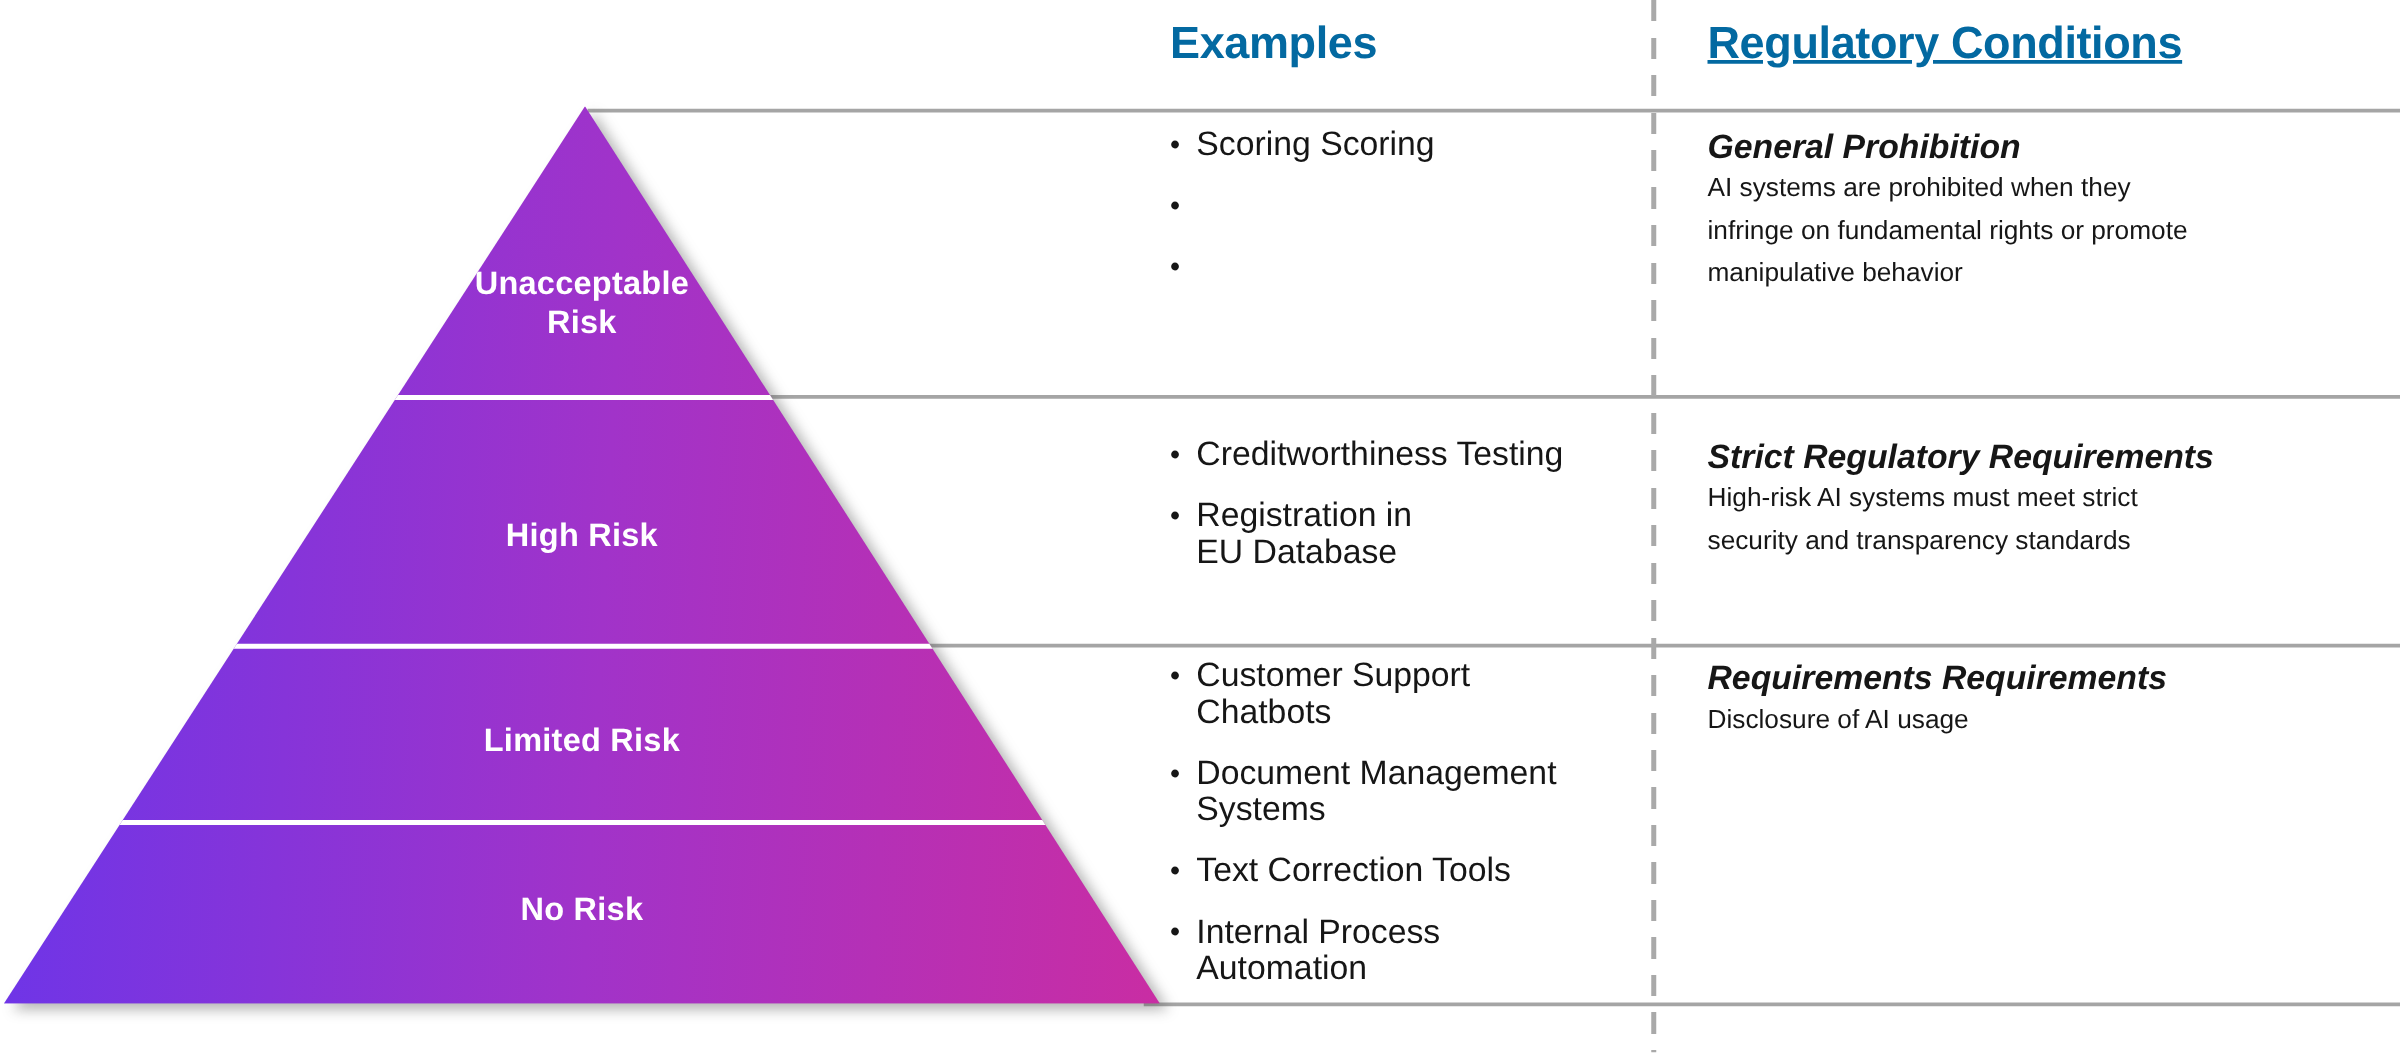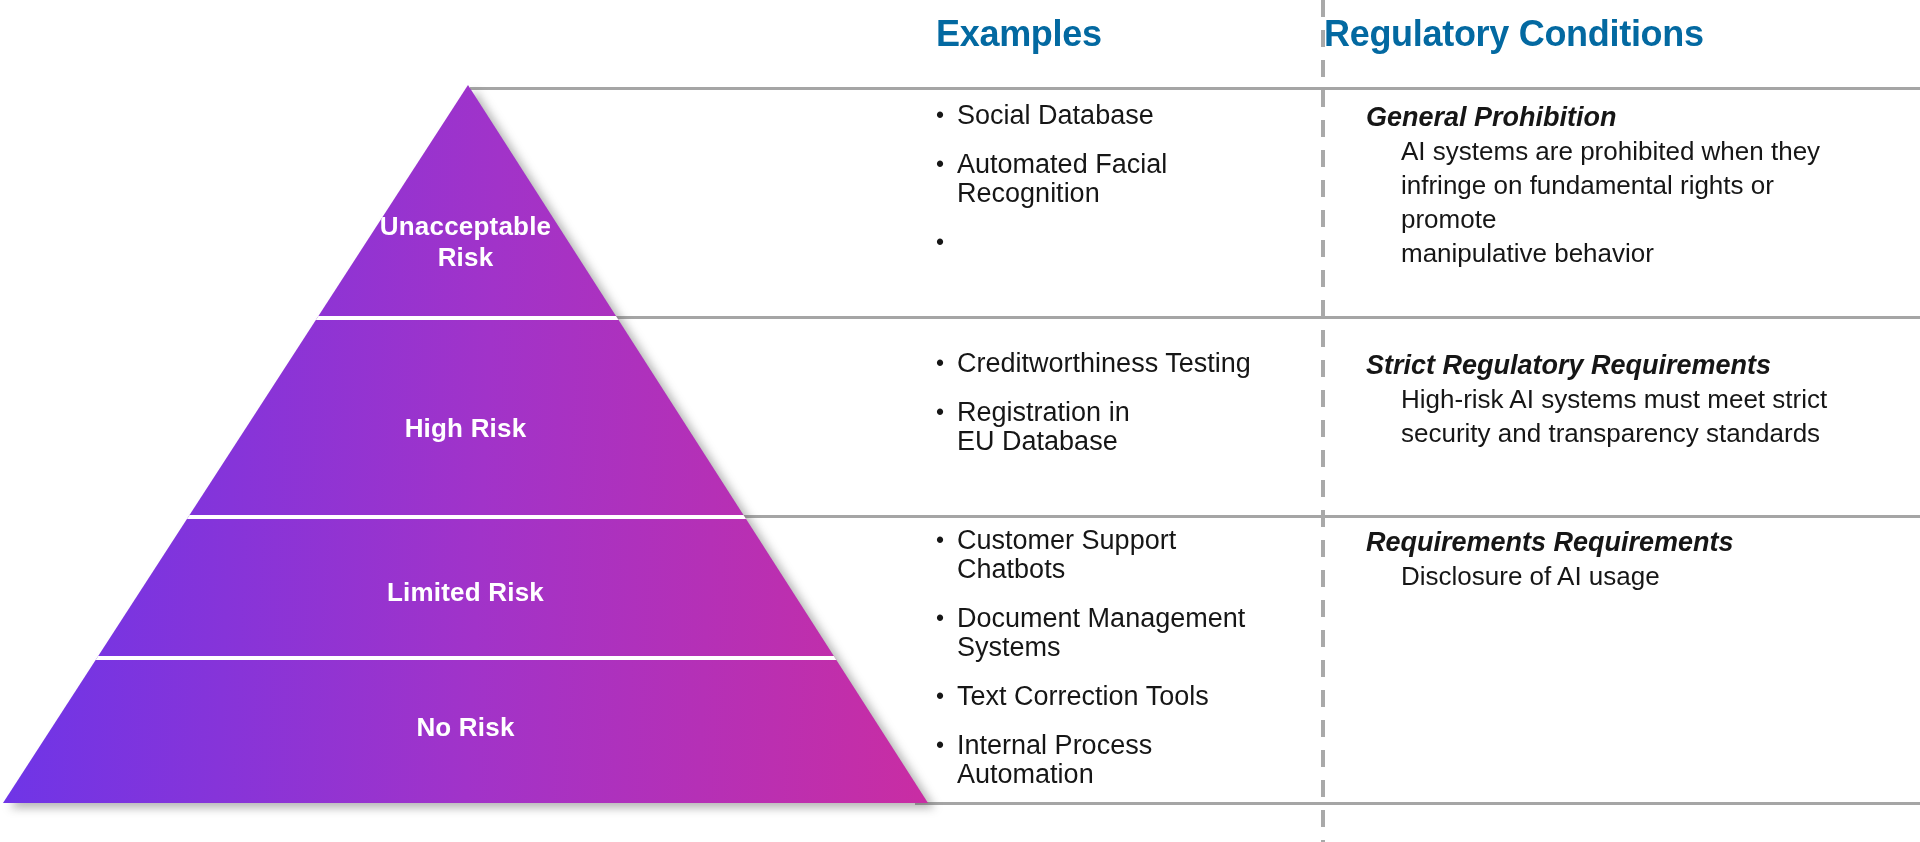--- a/index.html
+++ b/index.html
@@ -86,21 +86,21 @@
     position: absolute;
     top: 13px;
     font-size: 36px;
     font-weight: bold;
     color: #0369a1;
     letter-spacing: -0.3px;
     z-index: 3;
     white-space: nowrap;
   }
   .hdr-examples   { left: 936px; }
-  .hdr-regulatory { left: 1324px; }
+  .hdr-regulatory { left: 1366px; text-decoration: underline; }
 
   
   .ex-block {
     position: absolute;
     left: 936px;
     width: 385px;
     z-index: 3;
   }
   .ex-0 { top: 101px; }
   .ex-1 { top: 349px; }
@@ -132,24 +132,23 @@
   .reg-0 { top: 100px; }
   .reg-1 { top: 348px; }
   .reg-2 { top: 525px; }
   .reg-title {
     font-size: 27px;
     font-weight: bold;
     line-height: 34px;
     font-style: italic;
   }
   .reg-body {
-    font-size: 26px;
+    font-size: 21px;
     line-height: 34px;
     white-space: pre-line;
-    margin-left: 35px;
   }
 </style>
 </head>
 <body>
 
 <div class="stage">
 
   <div class="hline hline-top"></div>
   <div class="hline hline-mid1"></div>
   <div class="hline hline-mid2"></div>
@@ -169,26 +168,24 @@
       <div class="level-label lvl-3">No Risk</div>
     </div>
   </div>
 
   <div class="col-header hdr-examples">Examples</div>
   <div class="col-header hdr-regulatory">Regulatory Conditions</div>
 
   <div class="ex-block ex-0">
     <div class="ex-item">
       <span class="dot">•</span>
-      <span>Social Database</span>
-    </div>
-    <div class="ex-item">
-      <span class="dot">•</span>
-      <span>Automated Facial
-Recognition</span>
+      <span>Scoring Scoring</span>
+    </div>
+    <div class="ex-item">
+      <span class="dot">•</span>
     </div>
     <div class="ex-item">
       <span class="dot">•</span>
     </div>
   </div>
 
   <div class="ex-block ex-1">
     <div class="ex-item">
       <span class="dot">•</span>
       <span>Creditworthiness Testing</span>

